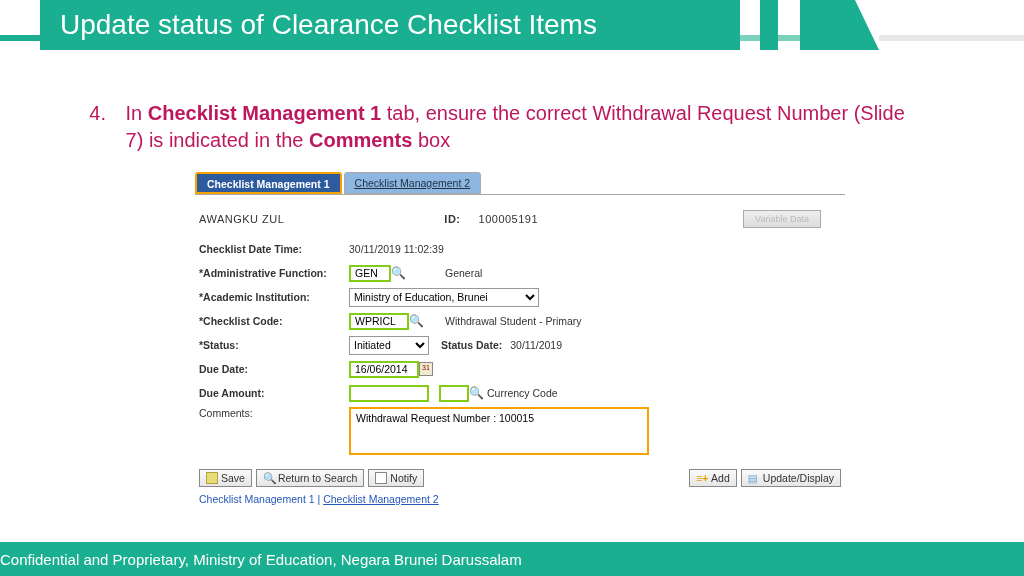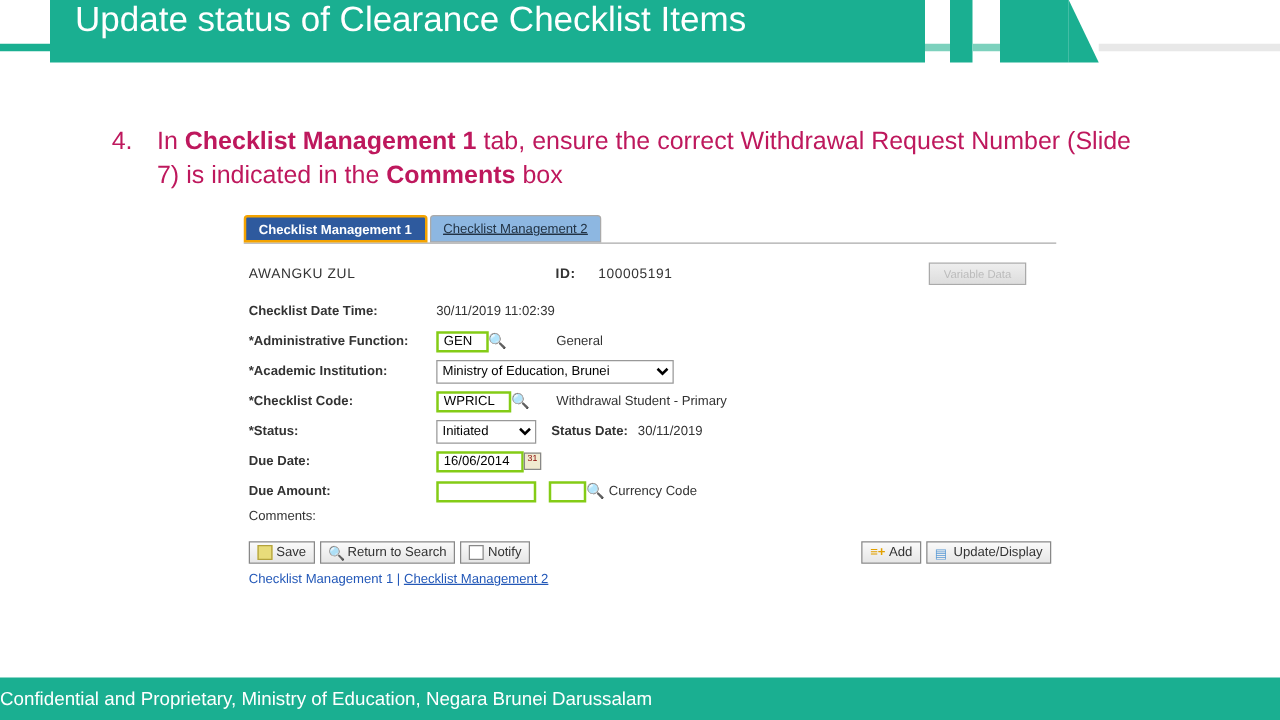--- a/index.html
+++ b/index.html
@@ -2,21 +2,21 @@
 <html><head>
 <meta charset="utf-8">
 <style>
   * { box-sizing: border-box; margin: 0; padding: 0; }
   html, body { width: 1024px; height: 576px; font-family: Arial, sans-serif; background: #fff; overflow: hidden; }
   .slide { position: relative; width: 1024px; height: 576px; }
 
   
   .header-band { position: absolute; top: 0; left: 0; width: 1024px; height: 50px; }
   .header-strip-left { position: absolute; left: 0; top: 35px; width: 40px; height: 6px; background: #1aaf91; }
-  .header-main { position: absolute; left: 40px; top: 0; width: 700px; height: 50px; background: #1aaf91; display:flex; padding-left:20px; }
+  .header-main { position: absolute; left: 40px; top: 0; width: 700px; height: 50px; background: #1aaf91; display:flex; align-items:center; padding-left:20px; }
   .header-title { color: #fff; font-size: 28px; font-family: "Segoe UI", Arial, sans-serif; font-weight: 400; }
   .header-strip-mid1 { position:absolute; left: 740px; top:35px; width:20px; height:6px; background:#7cd1bd; }
   .header-block1 { position:absolute; left: 760px; top:0; width: 18px; height:50px; background:#1aaf91; }
   .header-strip-mid2 { position:absolute; left: 778px; top:35px; width:22px; height:6px; background:#7cd1bd; }
   .header-block2 { position:absolute; left: 800px; top:0; width: 55px; height:50px; background:#1aaf91; }
   .header-block2::after{content:'';position:absolute;left:55px;top:0;border-top:50px solid transparent;border-left:24px solid #1aaf91;}
   .header-strip-right { position:absolute; left: 879px; top:35px; width: 145px; height:6px; background:#e8e8e8; }
 
   
   .instruction { position:absolute; top: 100px; left: 80px; width: 870px; font-size: 20px; color:#be185d; line-height:1.35; }
@@ -144,20 +144,21 @@
       <span class="lab" style="font-weight:700">Due Amount:</span>
       <input class="inp" style="width: 80px;">
       <span style="width:10px"></span>
       <input class="inp" style="width: 30px;">
       <span class="look">🔍</span>
       <span style="margin-left:4px">Currency Code</span>
     </div>
 
     <div class="row" style="align-items:flex-start;height:auto;margin-top:2px">
       <span class="lab" style="font-weight:400">Comments:</span>
+      <textarea class="comments-box" style="">Withdrawal Request Number : 100015</textarea>
     </div>
 
     <div class="action-row">
       <div class="action-left">
         <div class="pbtn">
               <span class="ic ic-save"></span>
               <span>Save</span>
             </div>
         <div class="pbtn">
               <span class="ic ic-search">🔍</span>

